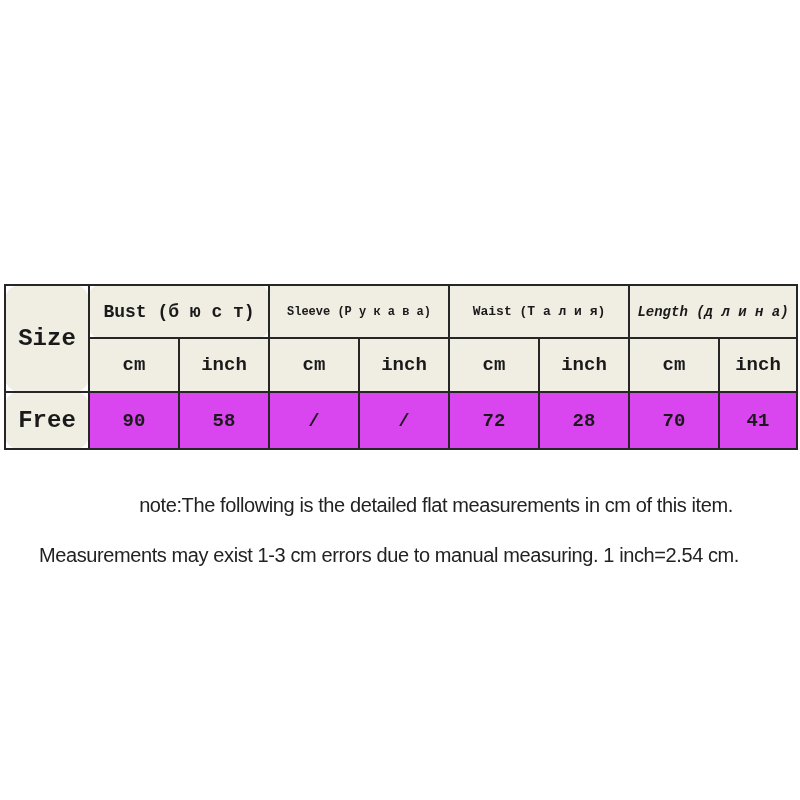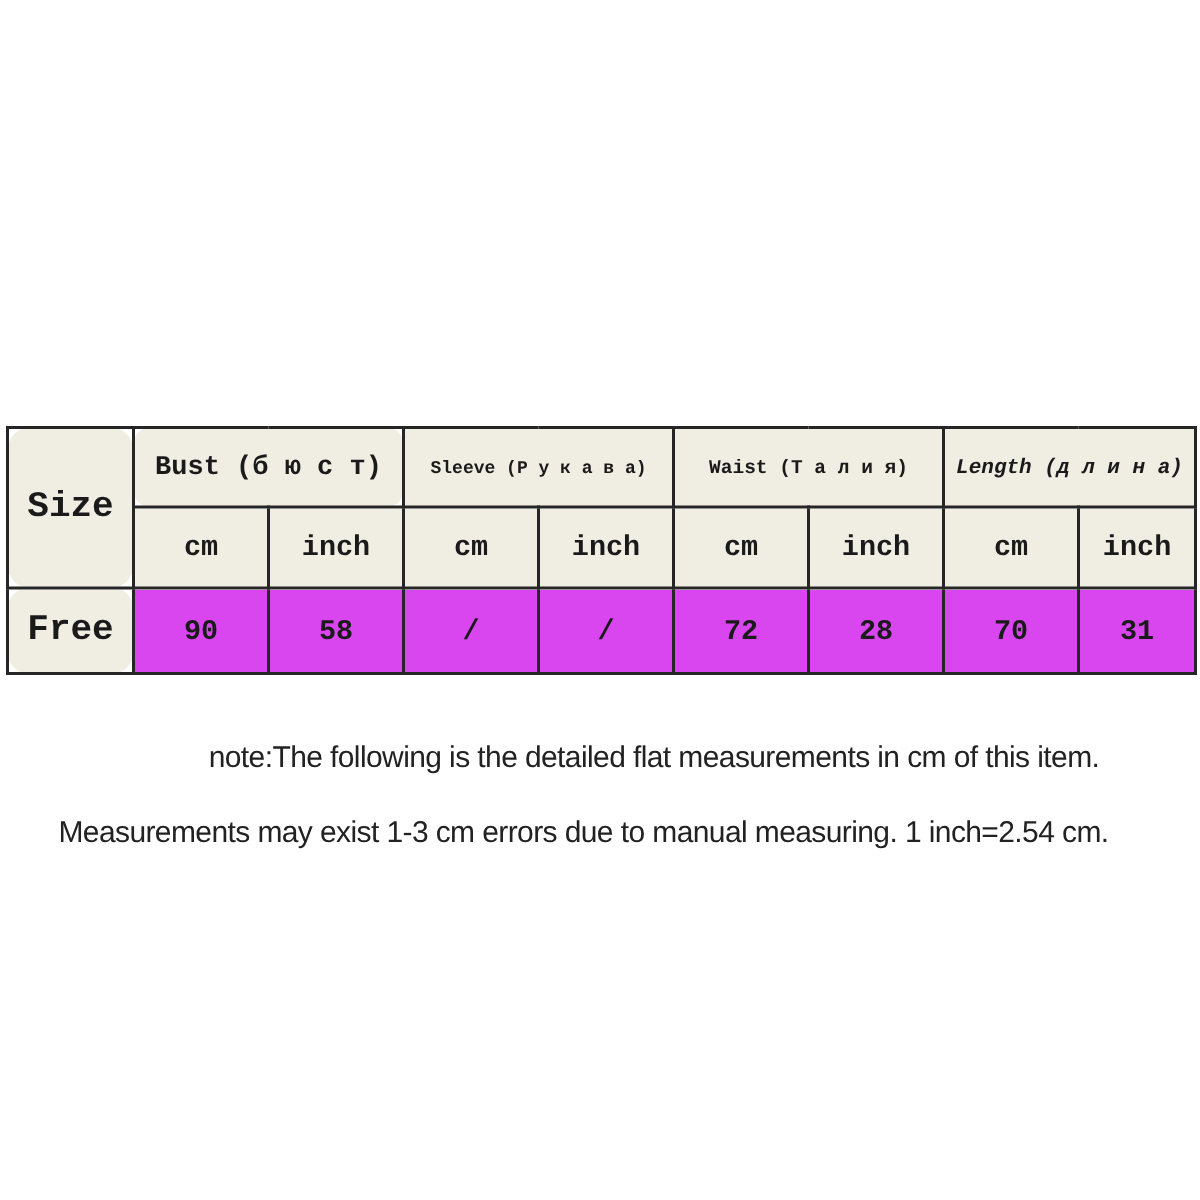--- a/index.html
+++ b/index.html
@@ -107,20 +107,20 @@
       </tr>
       <tr class="data-row">
         <td class="size-cell">Free</td>
         <td class="val">90</td>
         <td class="val">58</td>
         <td class="val">/</td>
         <td class="val">/</td>
         <td class="val">72</td>
         <td class="val">28</td>
         <td class="val">70</td>
-        <td class="val">31</td>
+        <td class="val">41</td>
       </tr>
     </tbody>
   </table>
 </div>
 
 <div class="note-line note-line-1">note:The following is the detailed flat measurements in cm of this item.</div>
 <div class="note-line note-line-2">Measurements may exist 1-3 cm errors due to manual measuring. 1 inch=2.54 cm.</div>
 
 </body></html>

